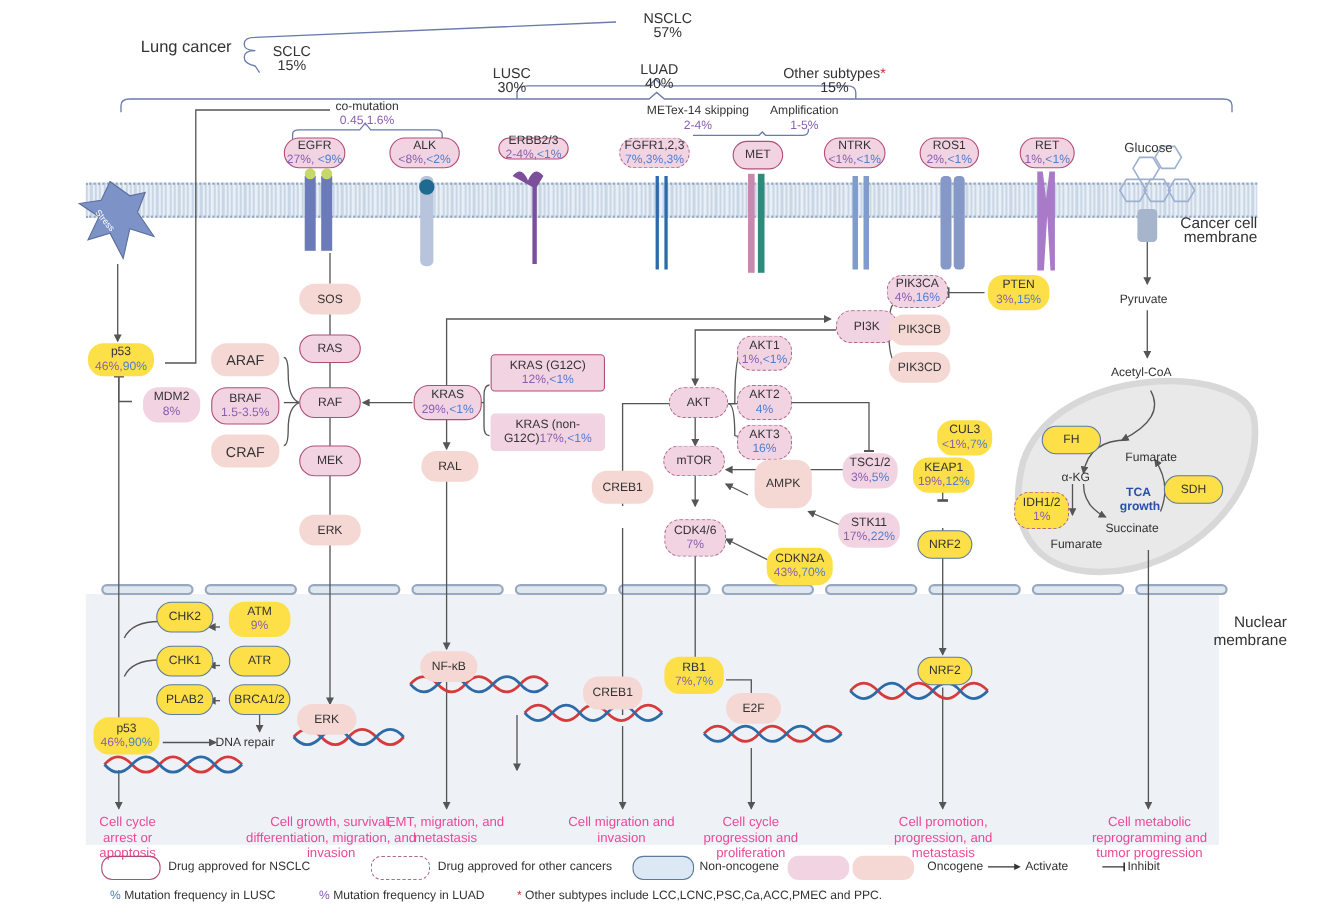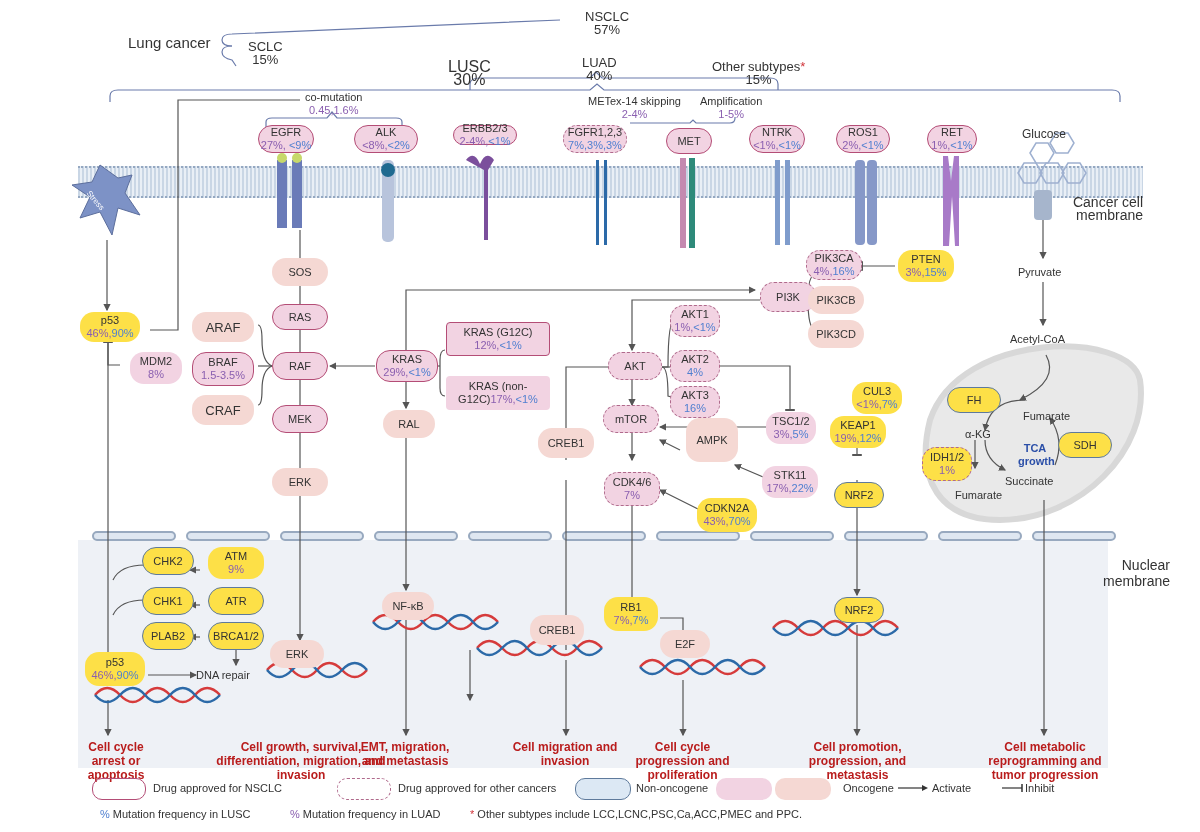--- a/index.html
+++ b/index.html
@@ -9,21 +9,21 @@
   .node{position:absolute;display:flex;flex-direction:column;align-items:center;justify-content:center;text-align:center;font-size:11px;line-height:13px;border-radius:14px;box-sizing:border-box;color:#333;}
   .onc-pink{background:#f2d3e2;}
   .onc-peach{background:#f5d8d3;}
   .nonon{background:#fde047;}
   .nsclc{border:1.5px solid #b44d76;}
   .other{border:1.5px dashed #b06a8c;}
   .nonb{border:1.5px solid #5e7a9c;}
   .lu{color:#8a5fb0;}
   .ls{color:#4f7fd0;}
   .txt{position:absolute;font-size:11px;color:#333;text-align:center;line-height:13px;}
-  .outcome{position:absolute;font-size:12px;color:#b91c1c;text-align:center;line-height:14px;font-weight:bold;}
+  .outcome{position:absolute;font-size:12px;color:#ec4899;text-align:center;line-height:14px;}
   .membrane{position:absolute;left:78px;width:1065px;height:32px;top:166px;
     background:repeating-linear-gradient(90deg,#c9d6e5 0 2px,#e9eff6 2px 4px);
     border-top:2px dotted #95a8c1;border-bottom:2px dotted #95a8c1;box-sizing:border-box;}
   .nucleus{position:absolute;left:78px;top:540px;width:1030px;height:228px;background:#eef1f6;}
   .npore{position:absolute;top:531px;height:10px;width:84px;border:2px solid #98a9bf;border-radius:7px;background:#dfe7f1;box-sizing:border-box;}
   .legend{position:absolute;font-size:11px;color:#333;}
 </style>
 </head>
 <body>
 
@@ -174,21 +174,21 @@
 
 <div class="txt" style="left:128px;top:36px;font-size:15px;">Lung cancer</div>
 <div class="txt" style="left:585px;top:10px;font-size:13px;">
     <div>NSCLC</div>
     <div>57%</div>
   </div>
 <div class="txt" style="left:248px;top:40px;font-size:13px;">
     <div>SCLC</div>
     <div>15%</div>
   </div>
-<div class="txt" style="left:448px;top:60px;font-size:16px;">
+<div class="txt" style="left:448px;top:60px;font-size:13px;">
     <div>LUSC</div>
     <div>30%</div>
   </div>
 <div class="txt" style="left:582px;top:56px;font-size:13px;">
     <div>LUAD</div>
     <div>40%</div>
   </div>
 <div class="txt" style="left:712px;top:60px;font-size:13px;">
     <div><span>Other subtypes</span><span style="color:#d0343a">*</span></div>
     <div>15%</div>

